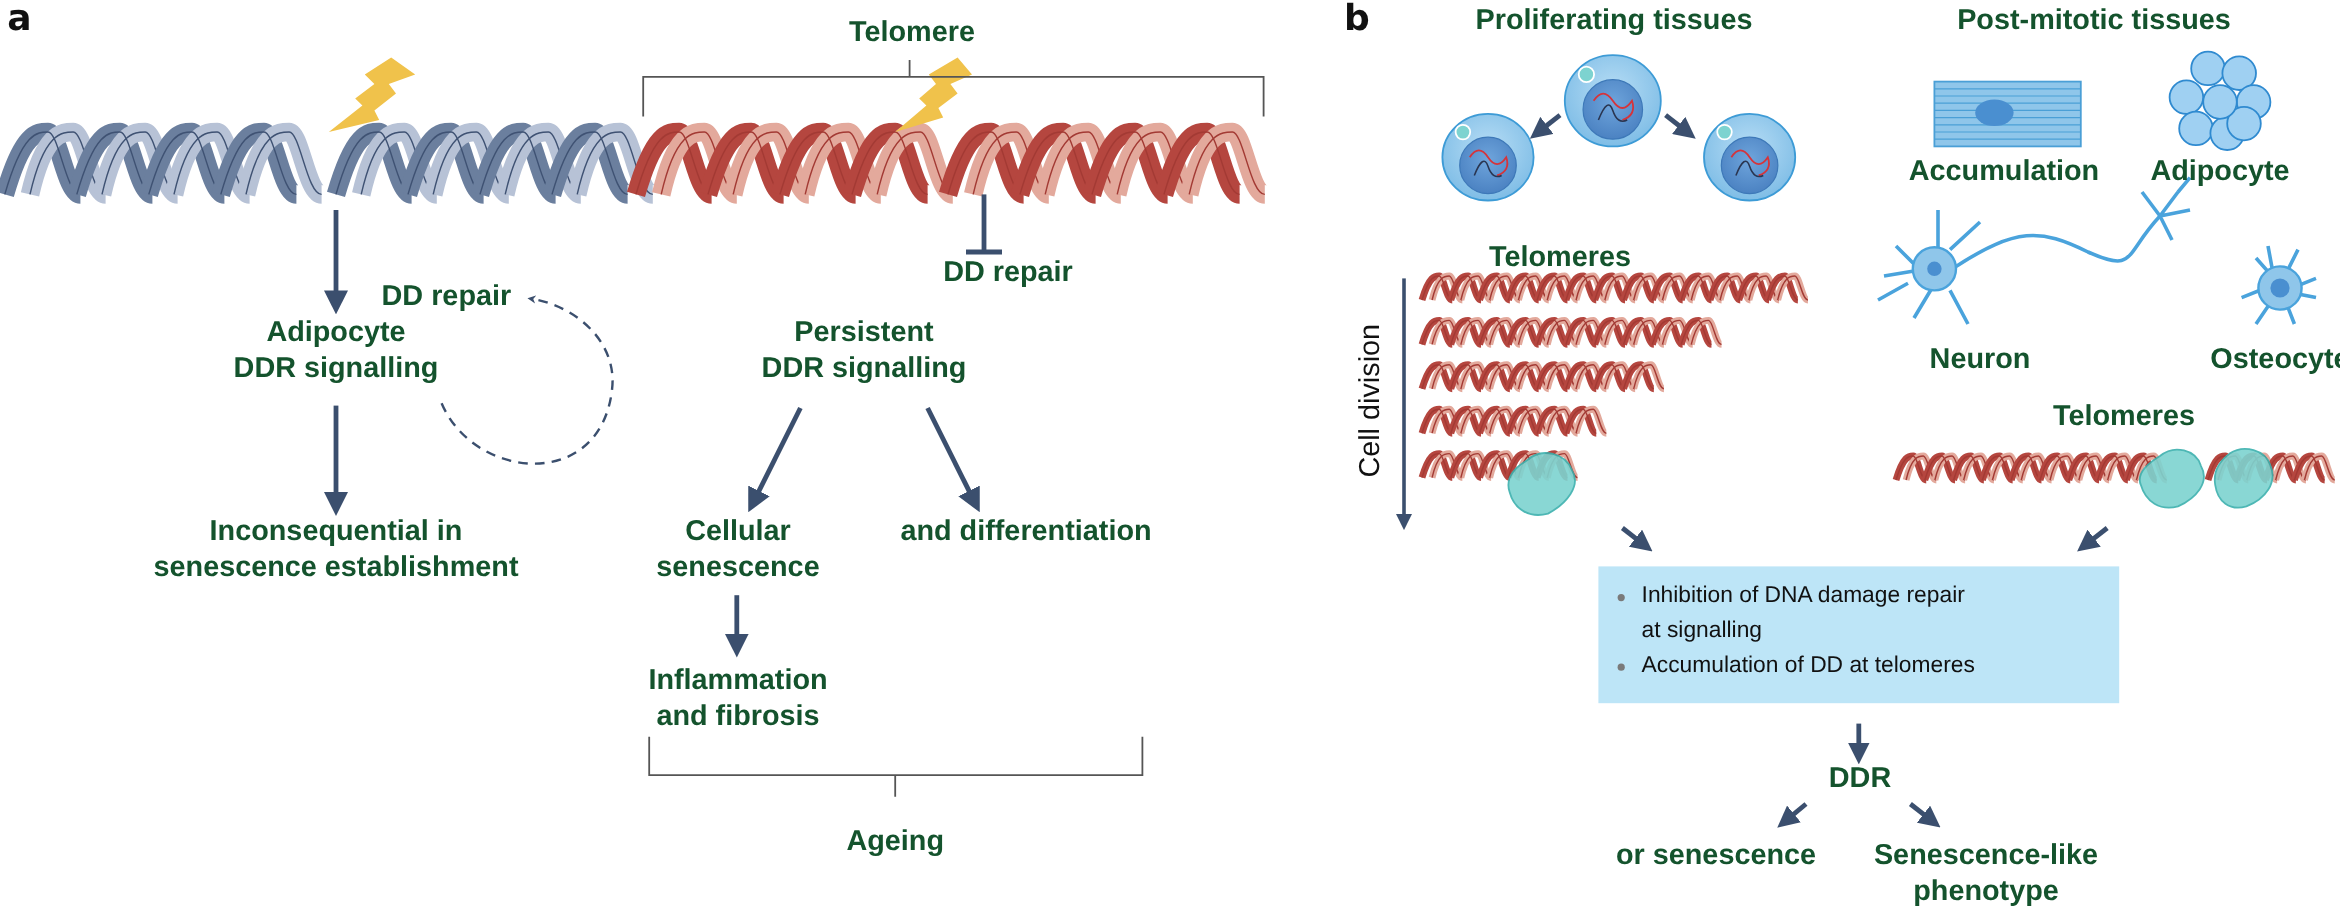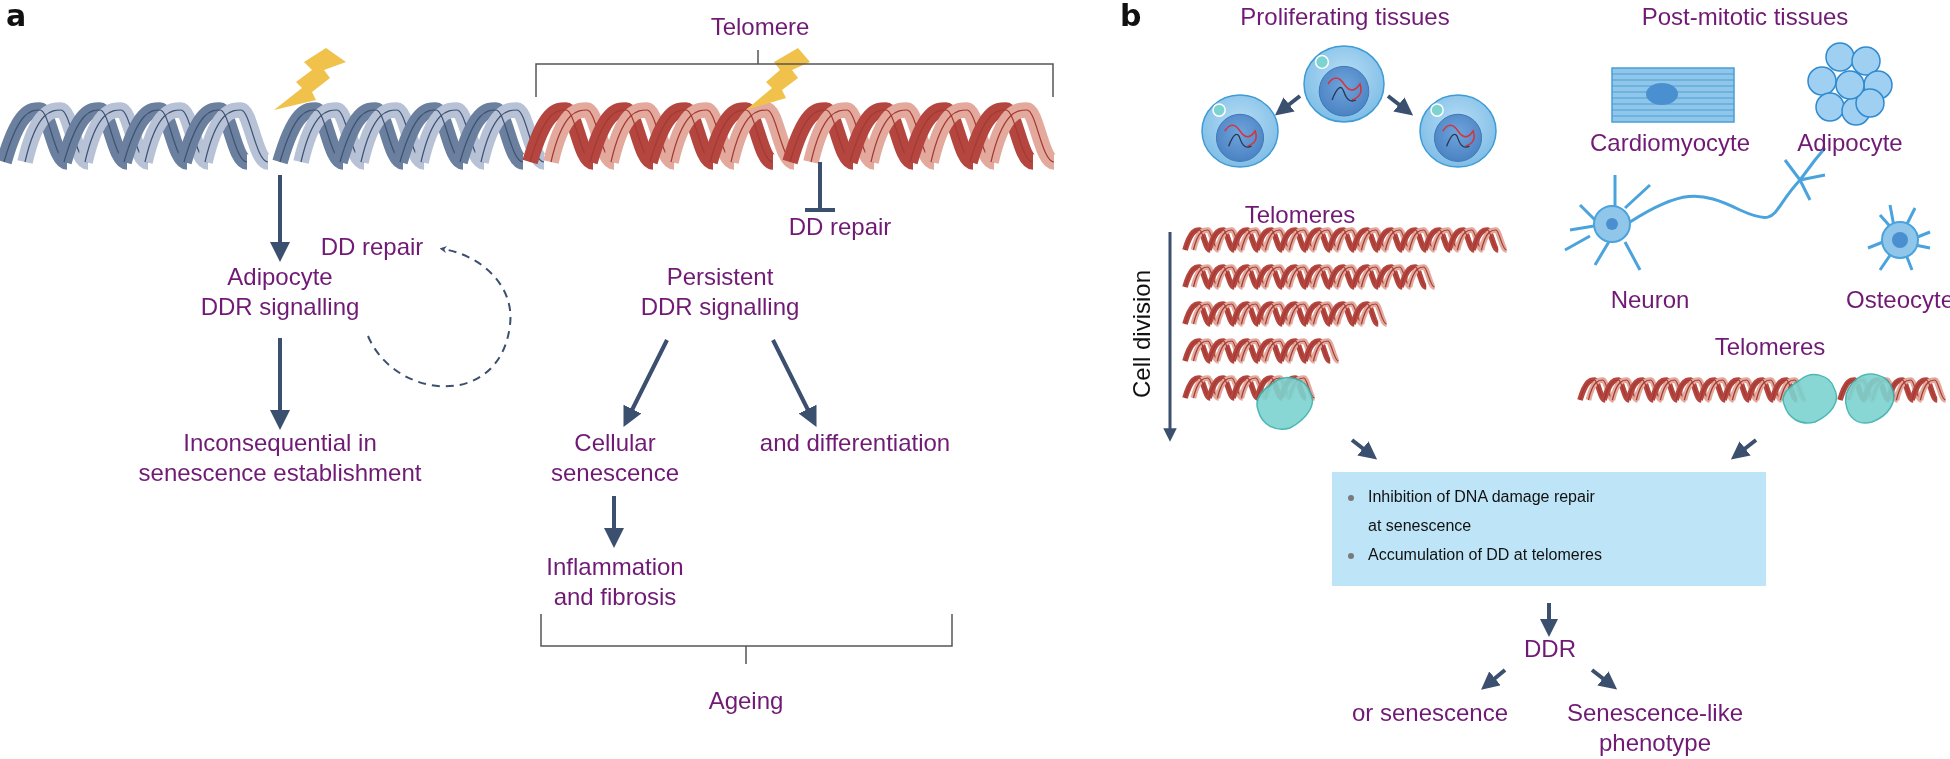--- a/index.html
+++ b/index.html
@@ -1,23 +1,23 @@
 <!DOCTYPE html>
 <html><head>
 <meta charset="utf-8">
 <style>
   html, body { margin: 0; padding: 0; background: #ffffff; }
   body { width: 1950px; height: 759px; position: relative; overflow: hidden;
          font-family: "Liberation Sans", sans-serif; color: #111111; }
-  .lbl { position: absolute; font-size: 24px; line-height: 30px; text-align: center; white-space: nowrap; color: #701a75; }
+  .lbl { position: absolute; font-size: 24px; line-height: 30px; text-align: center; white-space: nowrap; color: #14532d; font-weight: bold; }
   .panel-letter { position: absolute; font-size: 30px; font-weight: bold; font-family: "DejaVu Sans", sans-serif; }
   svg.layer { position: absolute; left: 0; top: 0; width: 1950px; height: 759px; overflow: visible; }
   .infobox { position: absolute; left: 1332px; top: 472px; width: 434px; height: 114px; background: #bde5f7; }
   .infobox ul { margin: 0; padding: 0; list-style: none; }
-  .infobox li { position: relative; padding-left: 36px; font-size: 16px; line-height: 29px; }
+  .infobox li { position: relative; padding-left: 36px; font-size: 19px; line-height: 29px; }
   .infobox .bullet { position: absolute; left: 16px; top: 13px; width: 6px; height: 6px; border-radius: 50%; background: #7a7a7a; }
   .vlabel { position: absolute; font-size: 24px; transform: rotate(-90deg); transform-origin: left top; white-space: nowrap; }
 </style>
 </head>
 <body>
 
 <div class="panel-letter" style="left:6px;top:-2px;">a</div>
 
 <svg class="layer">
   <defs>
@@ -497,35 +497,35 @@
   <path d="M1800,380 C1812,370 1830,375 1834,388 C1842,402 1830,415 1815,422 C1800,426 1788,418 1784,404 C1780,394 1790,386 1800,380 z" fill="#7dd3d0" stroke="#3bb0ad" stroke-width="1.5" opacity="0.9"></path>
   <path d="M1858,378 C1870,370 1888,375 1892,388 C1898,402 1888,416 1872,422 C1858,426 1848,418 1846,404 C1844,392 1850,384 1858,378 z" fill="#7dd3d0" stroke="#3bb0ad" stroke-width="1.5" opacity="0.9"></path>
 
   <line x1="1352" y1="440" x2="1370" y2="454" stroke="#3b4f6e" stroke-width="4" marker-end="url(#ahb)"></line>
   <line x1="1756" y1="440" x2="1738" y2="454" stroke="#3b4f6e" stroke-width="4" marker-end="url(#ahb)"></line>
   <line x1="1549" y1="603" x2="1549" y2="628" stroke="#3b4f6e" stroke-width="4" marker-end="url(#ahb)"></line>
   <line x1="1505" y1="670" x2="1488" y2="684" stroke="#3b4f6e" stroke-width="4" marker-end="url(#ahb)"></line>
   <line x1="1592" y1="670" x2="1610" y2="684" stroke="#3b4f6e" stroke-width="4" marker-end="url(#ahb)"></line>
 </svg>
 
-<div class="lbl" style="left:1570px;top:128px;width:200px;">Cardiomyocyte</div>
+<div class="lbl" style="left:1570px;top:128px;width:200px;">Accumulation</div>
 <div class="lbl" style="left:1780px;top:128px;width:140px;">Adipocyte</div>
 <div class="lbl" style="left:1580px;top:285px;width:140px;">Neuron</div>
 <div class="lbl" style="left:1830px;top:285px;width:140px;">Osteocyte</div>
 
 <div class="lbl" style="left:1230px;top:200px;width:140px;">Telomeres</div>
 <div class="lbl" style="left:1700px;top:332px;width:140px;">Telomeres</div>
 <div class="vlabel" style="left:1128px;top:398px;">Cell division</div>
 
 <div class="infobox">
   <ul style="padding-top:10px;">
     <li>
       <span class="bullet"></span>
       <div>Inhibition of DNA damage repair</div>
-      <div>at senescence</div>
+      <div>at signalling</div>
     </li>
     <li>
       <span class="bullet"></span>
       <div>Accumulation of DD at telomeres</div>
     </li>
   </ul>
 </div>
 
 <div class="lbl" style="left:1500px;top:634px;width:100px;">DDR</div>
 <div class="lbl" style="left:1320px;top:698px;width:220px;">

